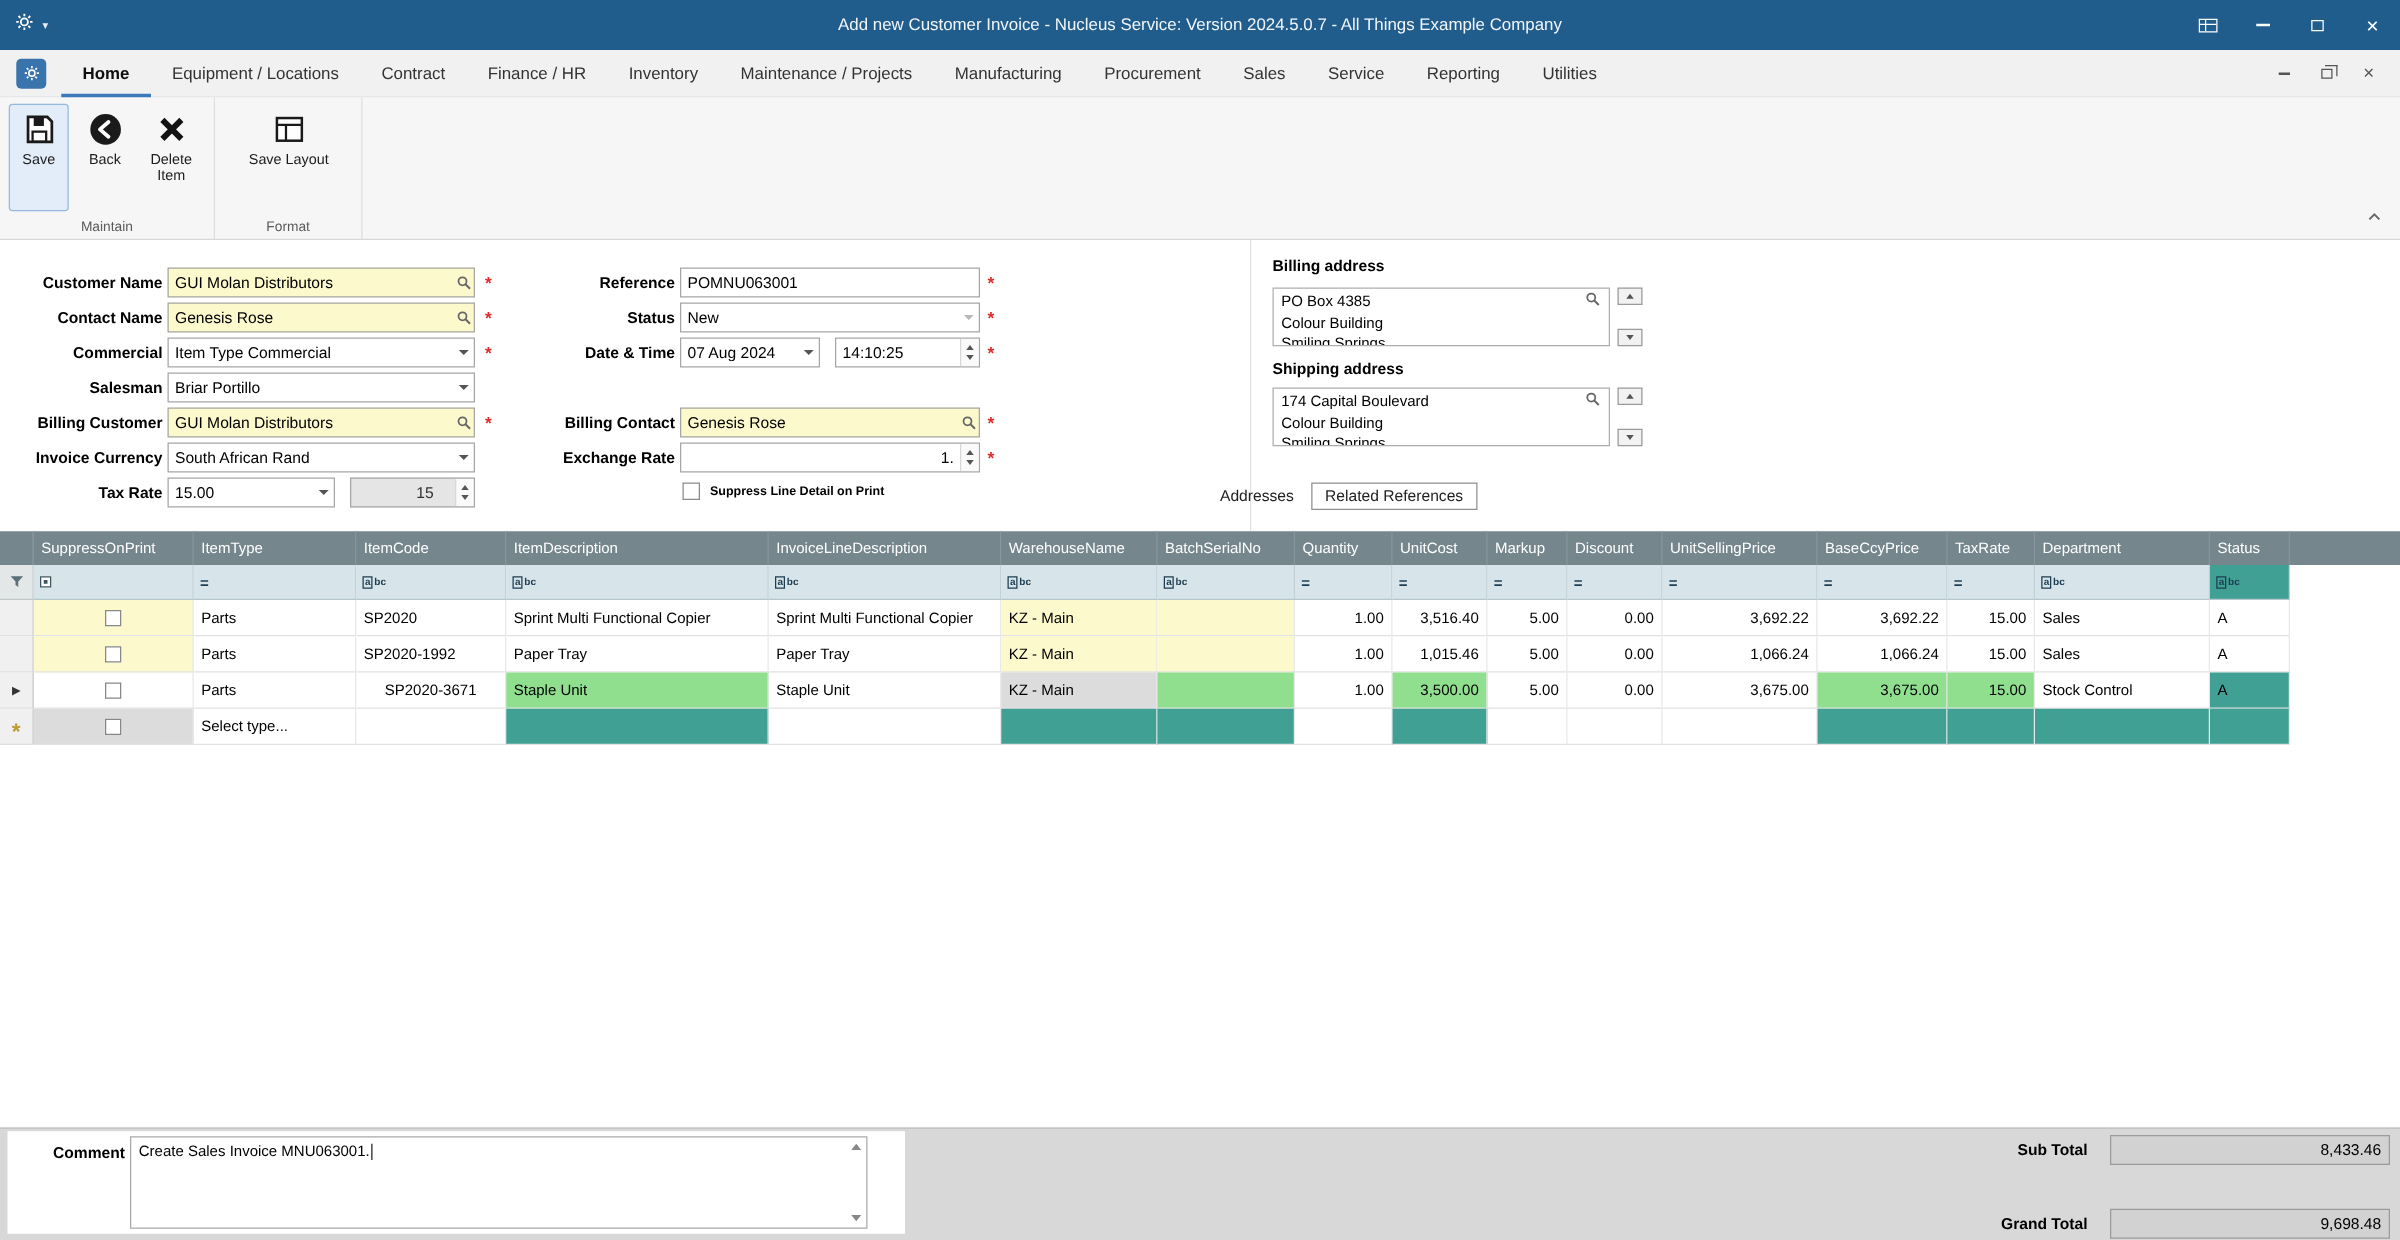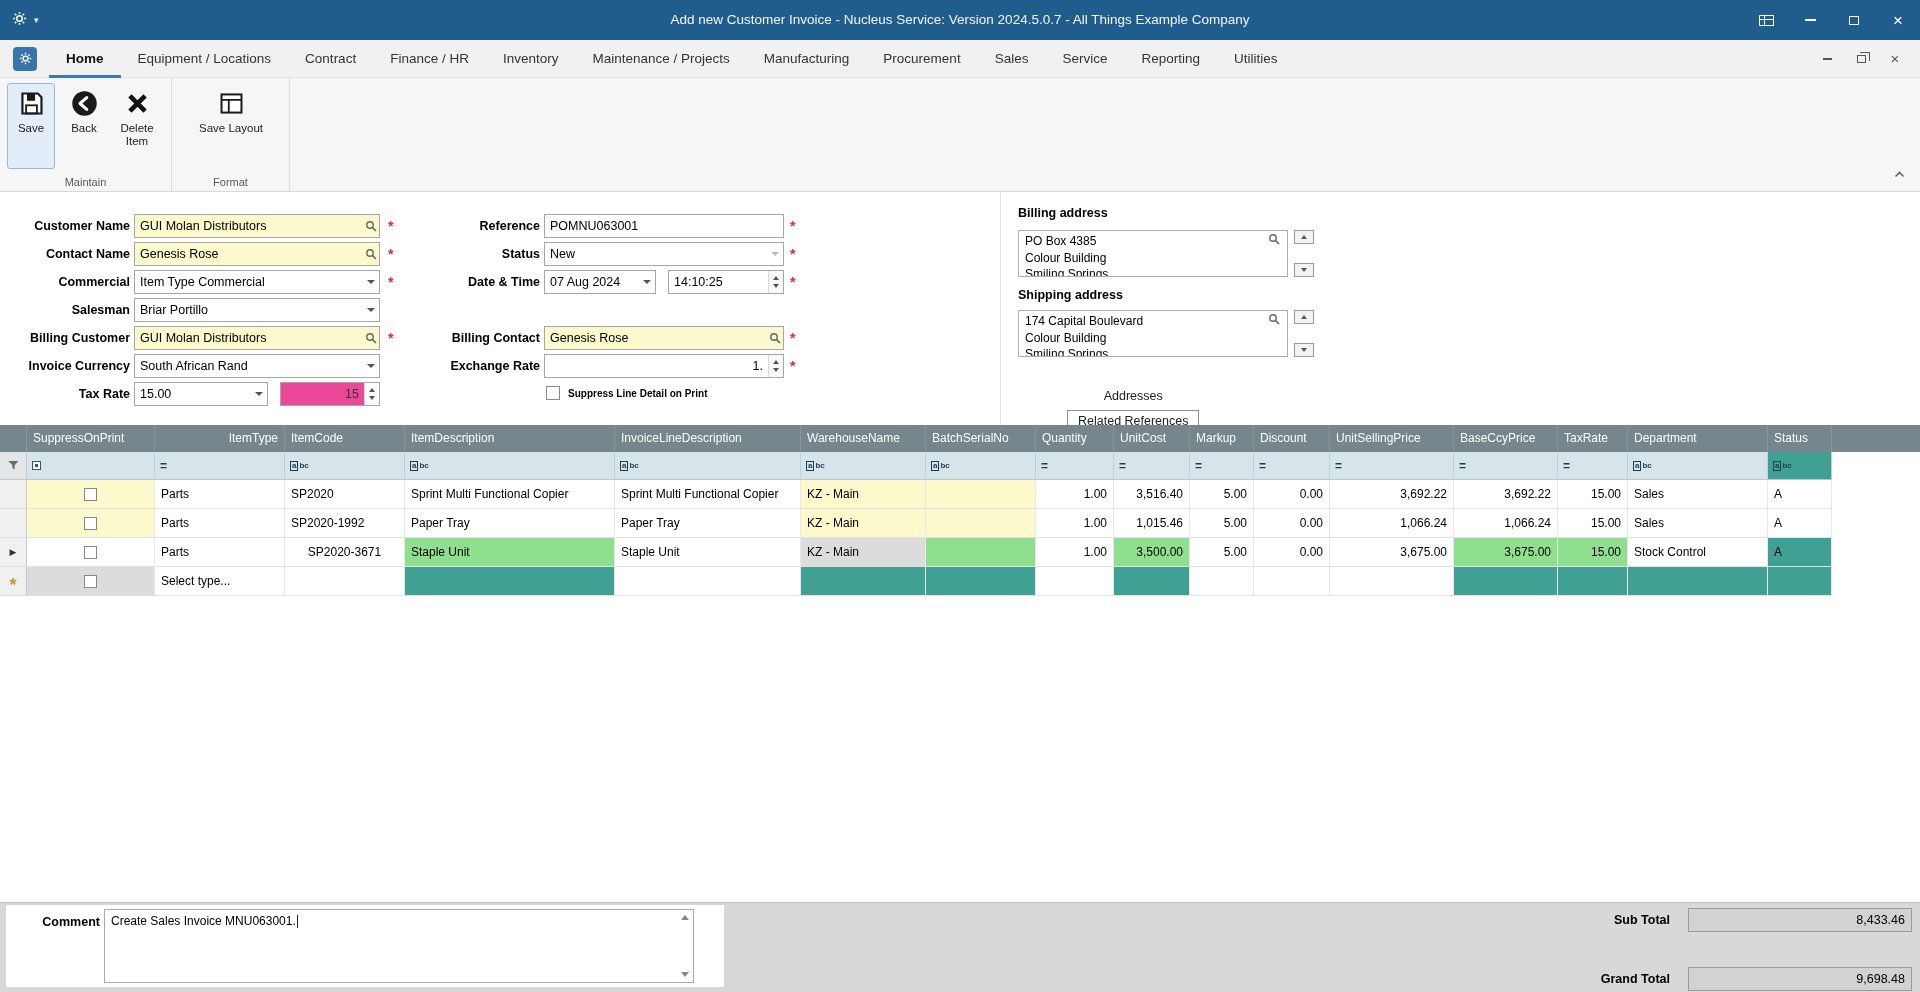--- a/index.html
+++ b/index.html
@@ -42,21 +42,21 @@
   .ribbon-collapse{position:absolute;right:14px;bottom:8px;}
 
   
   .form{position:absolute;top:192px;left:0;width:1920px;height:233px;background:#fff;}
   .vline{position:absolute;left:1000px;top:0;width:1px;height:233px;background:#e2e2e2;}
   .flabel{position:absolute;font-weight:bold;font-size:12.5px;line-height:24px;text-align:right;white-space:nowrap;}
   .ctrl{position:absolute;height:24px;border:1px solid #a6a6a6;background:#fff;font-size:12.5px;display:flex;align-items:center;overflow:hidden;}
   .ctrl .ctrl-text{flex:1;padding:0 5px;white-space:nowrap;overflow:hidden;}
   .ctrl.yellow{background:#fcf9cd;}
   .ctrl.num .ctrl-text{text-align:right;}
-  .ctrl.disabled{background:#ec4899;color:#333;}
+  .ctrl.disabled{background:#e5e5e5;color:#333;gap:12px;}
   .mag{width:17px;display:flex;align-items:center;justify-content:center;flex:0 0 auto;}
   .dd{width:16px;display:flex;align-items:center;justify-content:center;flex:0 0 auto;}
   .tri-down{width:0;height:0;border-left:4px solid transparent;border-right:4px solid transparent;border-top:4.5px solid #555;}
   .tri-down.light{border-top-color:#b9b9b9;}
   .spin{width:15px;height:100%;display:flex;flex-direction:column;align-items:center;justify-content:space-evenly;border-left:1px solid #d8d8d8;flex:0 0 auto;background:#fafafa;}
   .tri-up-s{width:0;height:0;border-left:3.5px solid transparent;border-right:3.5px solid transparent;border-bottom:4px solid #555;}
   .tri-dn-s{width:0;height:0;border-left:3.5px solid transparent;border-right:3.5px solid transparent;border-top:4px solid #555;}
   .req{position:absolute;color:#e02b2b;font-weight:bold;font-size:14px;line-height:24px;}
   .fcheckbox{position:absolute;width:14px;height:14px;border:1px solid #8a8a8a;background:#fff;}
   .chk-label{position:absolute;font-weight:bold;font-size:10px;line-height:16px;white-space:nowrap;}
@@ -376,31 +376,31 @@
           <line x1="7.4" y1="7.4" x2="11" y2="11" stroke="#666" stroke-width="1.6"></line>
         </svg></span>
   </div>
   <span class="nav-btn" style="left:1294px;top:118px;">
       <span class="tri-up-s"></span>
     </span>
   <span class="nav-btn" style="left:1294px;top:151px;">
       <span class="tri-dn-s"></span>
     </span>
 
-  <div class="atabs" style="left:1067px;top:194px;flex-direction:column;">
+  <div class="atabs" style="left:966px;top:194px;">
     <span class="atab">Addresses</span>
     <span class="atab boxed">Related References</span>
   </div>
 </div>
 
 <div class="grid">
   <div class="g-header">
       <div class="g-ind h"></div>
       <div class="hcell" style="width: 128px;">SuppressOnPrint</div>
-      <div class="hcell" style="width: 130px; text-align: right;">ItemType</div>
+      <div class="hcell" style="width: 130px;">ItemType</div>
       <div class="hcell" style="width: 120px;">ItemCode</div>
       <div class="hcell" style="width: 210px;">ItemDescription</div>
       <div class="hcell" style="width: 186px;">InvoiceLineDescription</div>
       <div class="hcell" style="width: 125px;">WarehouseName</div>
       <div class="hcell" style="width: 110px;">BatchSerialNo</div>
       <div class="hcell" style="width: 78px;">Quantity</div>
       <div class="hcell" style="width: 76px;">UnitCost</div>
       <div class="hcell" style="width: 64px;">Markup</div>
       <div class="hcell" style="width: 76px;">Discount</div>
       <div class="hcell" style="width: 124px;">UnitSellingPrice</div>

